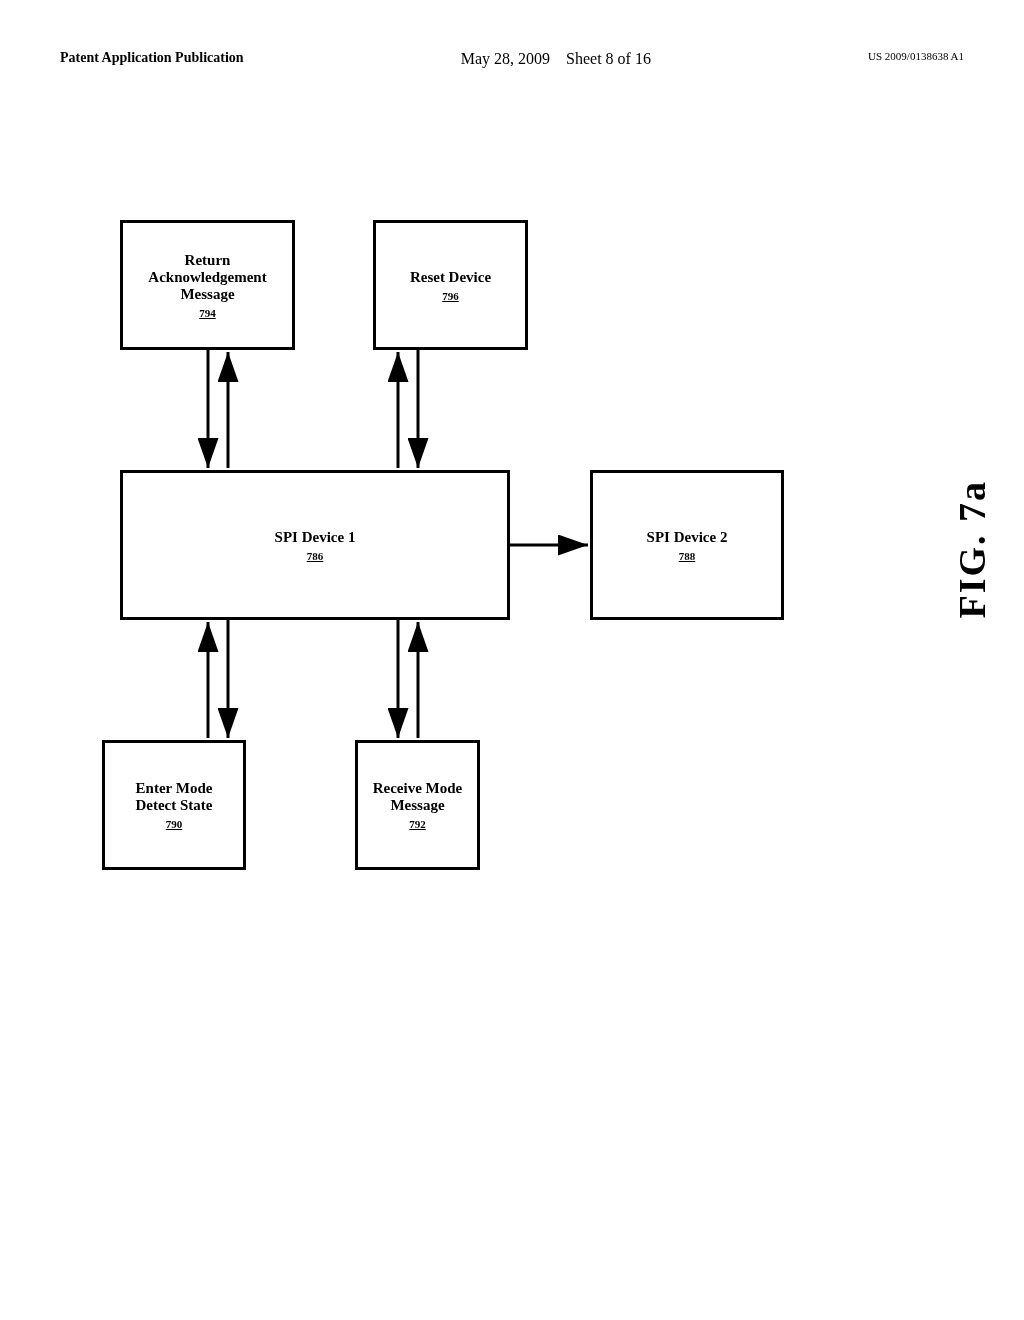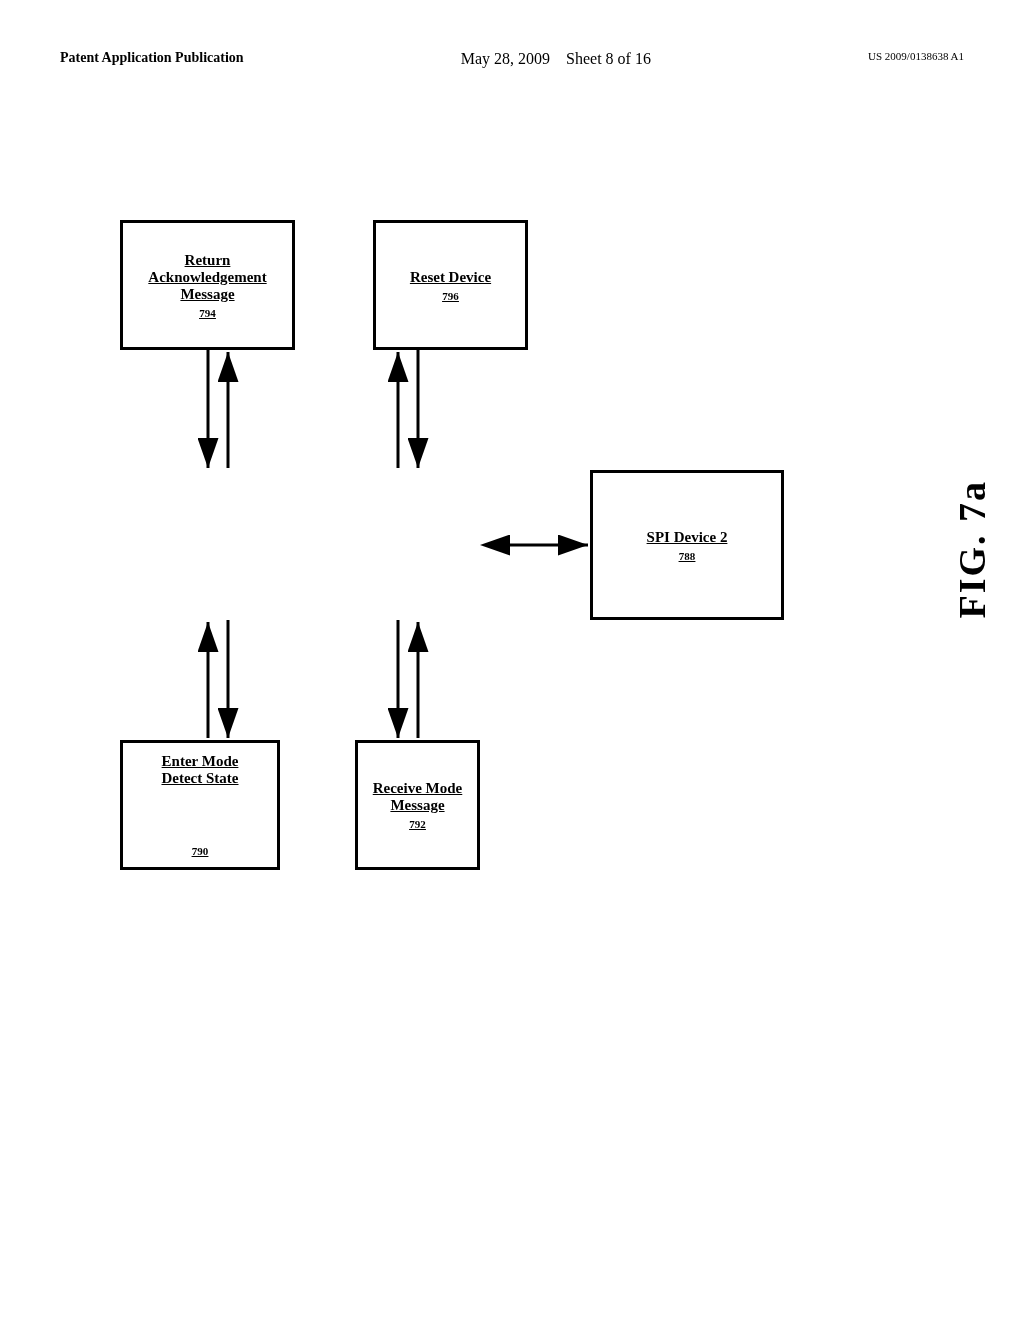--- a/index.html
+++ b/index.html
@@ -51,21 +51,20 @@
       border: 3px solid #000;
       background: #fff;
       display: flex;
       flex-direction: column;
       align-items: center;
       justify-content: center;
       text-align: center;
       font-size: 15px;
       font-weight: bold;
       padding: 10px;
-      text-decoration: underline;
     }
     .box .ref {
       text-decoration: underline;
       font-size: 11px;
       margin-top: 4px;
     }
 
     
     .fig-label {
       position: absolute;
@@ -136,27 +135,31 @@
   <div class="box" style="left:60px; top:60px; width:175px; height:130px;">
     <span><strong>Return<br>Acknowledgement<br>Message</strong></span>
     <span class="ref">794</span>
   </div>
 
   <div class="box" style="left:295px; top:60px; width:155px; height:130px;margin-left:18px;">
     <span><strong>Reset Device</strong></span>
     <span class="ref">796</span>
   </div>
 
+  <div class="box" style="left:60px; top:310px; width:390px; height:150px;">
+    <span><strong>SPI Device 1</strong></span>
+    <span class="ref">786</span>
+  </div>
 
   <div class="box" style="left:530px; top:310px; width:194px; height:150px;">
     <span><strong>SPI Device 2</strong></span>
     <span class="ref">788</span>
   </div>
 
-  <div class="box" style="left:60px; top:580px; width:160px; height:130px;justify-content:space-between;">
+  <div class="box" style="left:42px; top:580px; width:144px; height:130px;">
     <span><strong>Enter Mode<br>Detect State</strong></span>
     <span class="ref">790</span>
   </div>
 
   <div class="box" style="left:295px; top:580px; width:125px; height:130px;">
     <span><strong>Receive Mode<br>Message</strong></span>
     <span class="ref">792</span>
   </div>
 
 </div>

